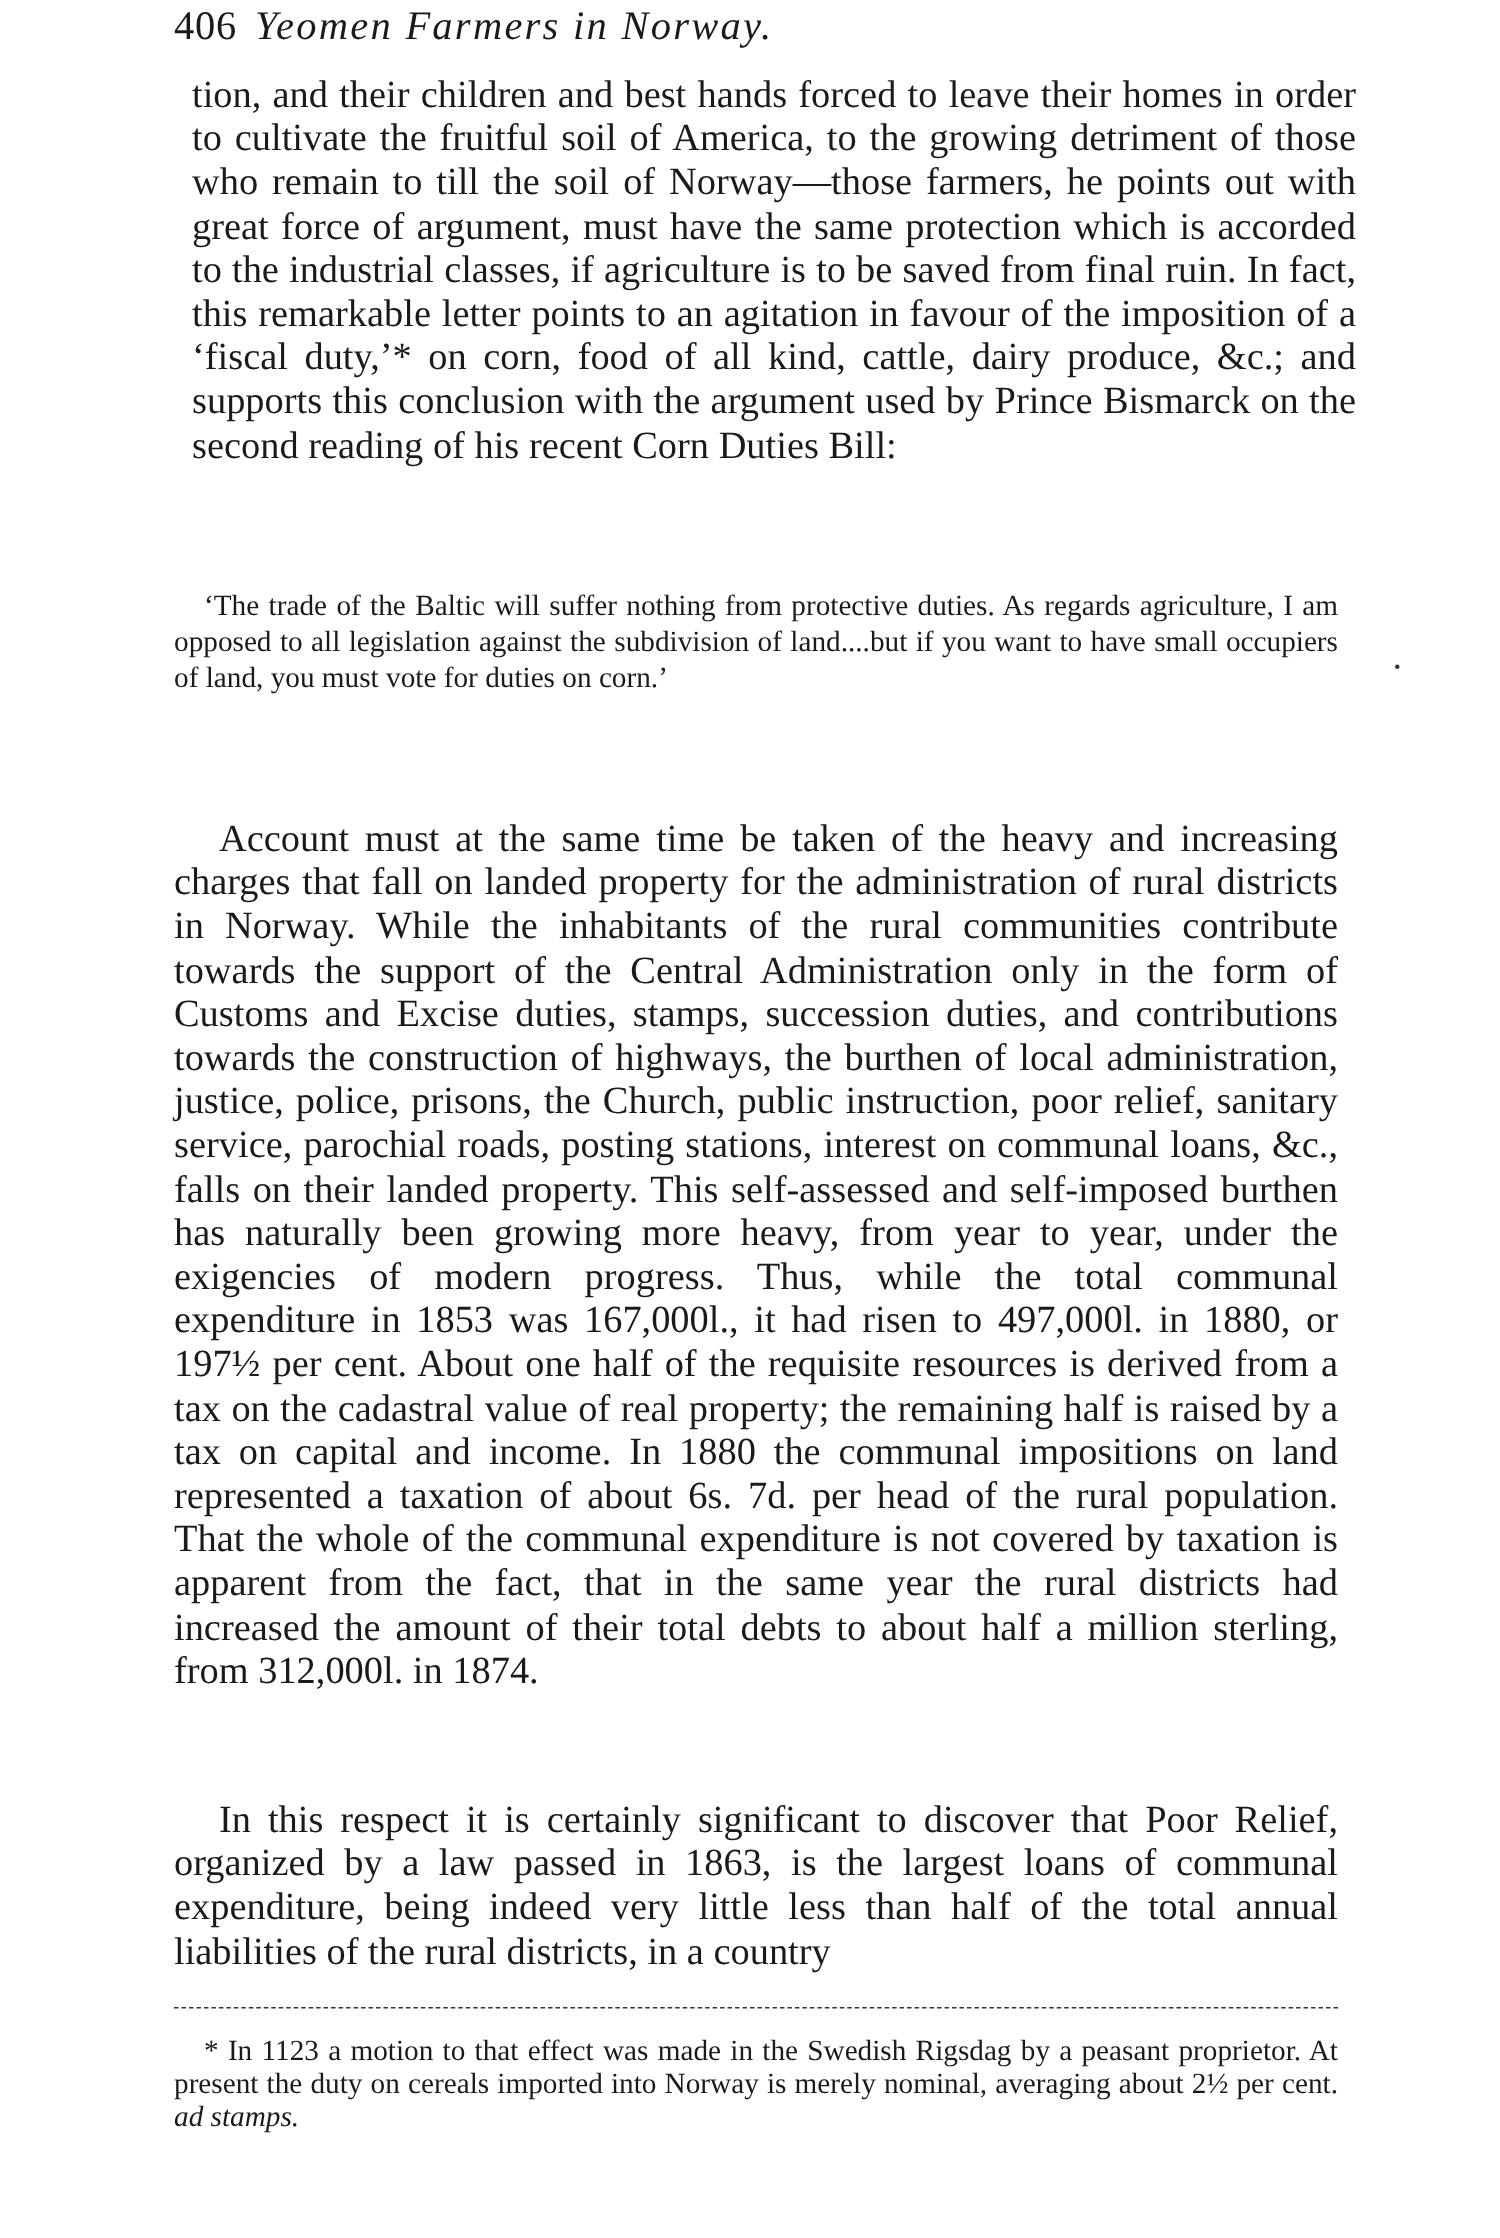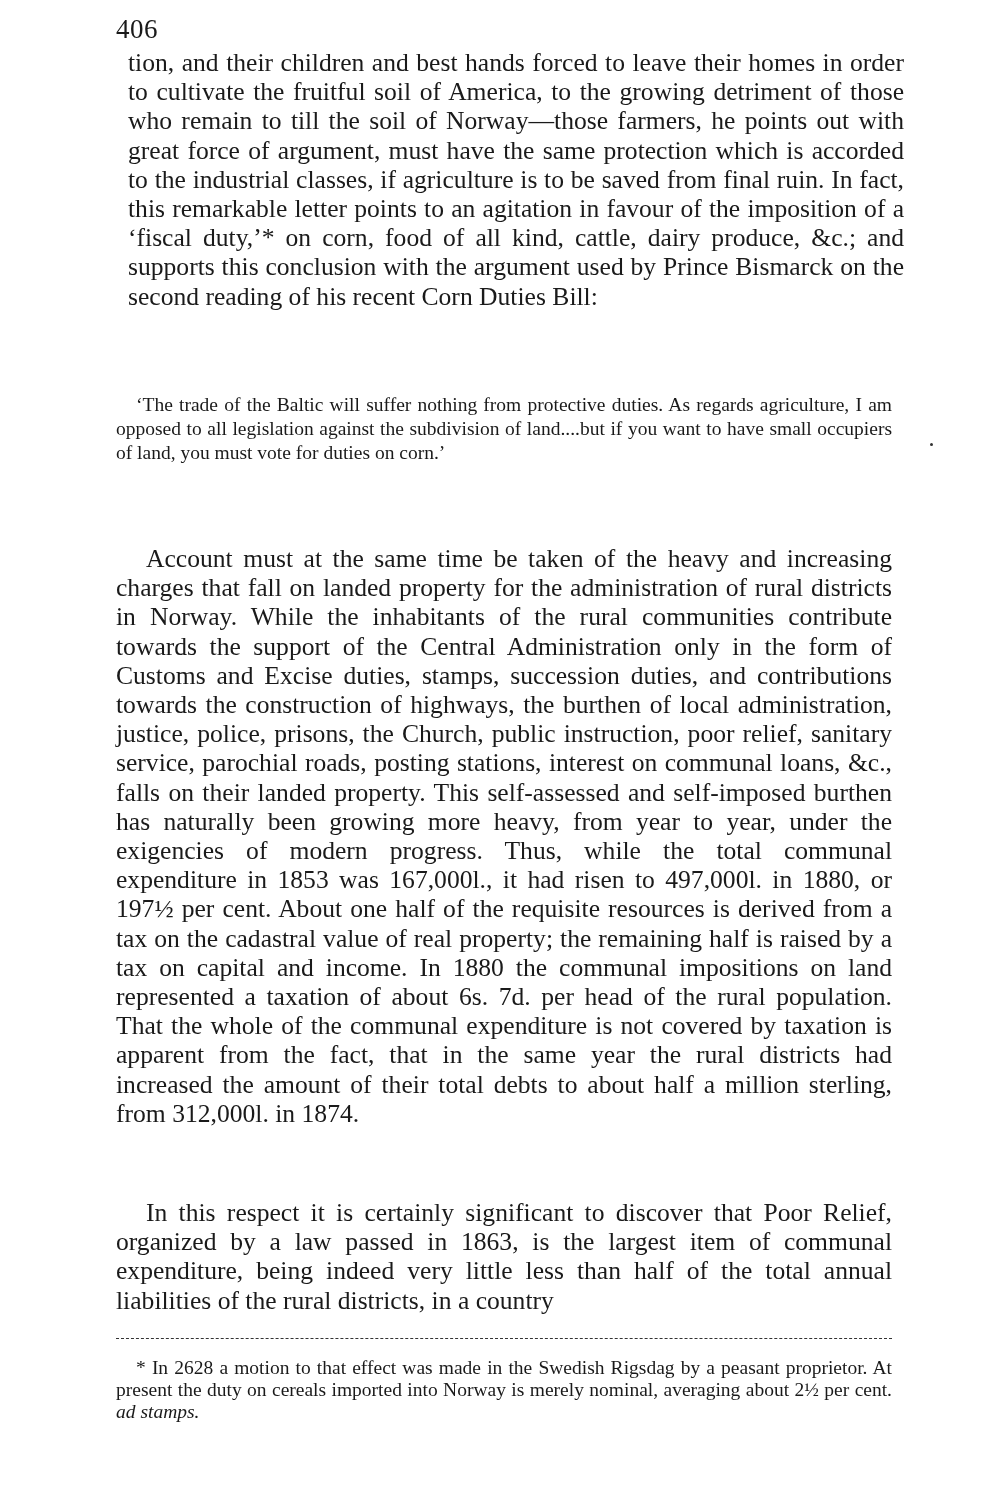--- a/index.html
+++ b/index.html
@@ -1,19 +1,19 @@
 <!DOCTYPE html>
 <html><head>
 <meta charset="utf-8">
 <style>
   html, body { margin: 0; padding: 0; background: #ffffff; }
   body { width: 1000px; height: 1492px; position: relative; overflow: hidden;
          font-family: "Liberation Serif", "DejaVu Serif", serif; color: #1a1a1a; }
   .page { position: absolute; left: 116px; top: 0; width: 776px; }
-  .running-head { position: absolute; top: 14px; left: 0; width: 776px; height: 40px; }
+  .running-head { position: absolute; top: 2px; left: 0; width: 776px; height: 40px; }
   .page-number { position: absolute; left: 0; top: 0; font-size: 27px; letter-spacing: 0.5px; }
   .running-title { position: absolute; left: 54px; top: 0; font-size: 27px; font-style: italic; letter-spacing: 1.5px; }
   .body-text { position: absolute; left: 0; width: 776px; font-size: 25.6px; line-height: 29.2px;
                text-align: justify; }
   .body-text p { margin: 0; }
   .indent { text-indent: 30px; }
   #para1 { top: 48px; margin-left: 12px; }
   .quote { position: absolute; top: 393px; left: 0; width: 776px; font-size: 19.5px; line-height: 24.2px;
            text-align: justify; }
   .quote p { margin: 0; text-indent: 20px; }
@@ -26,37 +26,38 @@
   .footnote p { margin: 0; text-indent: 20px; }
   .it { font-style: italic; }
   .stray-dot { position: absolute; left: 930px; top: 443px; width: 3px; height: 3px; background: #333; border-radius: 50%; }
 </style>
 </head>
 <body>
 
 <div class="page">
   <div class="running-head">
     <span class="page-number">406</span>
+    <span class="running-title">Yeomen Farmers in Norway.</span>
   </div>
 
   <div class="body-text" id="para1">
     <p>tion, and their children and best hands forced to leave their homes in order to cultivate the fruitful soil of America, to the growing detriment of those who remain to till the soil of Norway—those farmers, he points out with great force of argument, must have the same protection which is accorded to the industrial classes, if agriculture is to be saved from final ruin. In fact, this remarkable letter points to an agitation in favour of the imposition of a ‘fiscal duty,’* on corn, food of all kind, cattle, dairy produce, &amp;c.; and supports this conclusion with the argument used by Prince Bismarck on the second reading of his recent Corn Duties Bill:</p>
   </div>
 
   <div class="quote">
     <p>‘The trade of the Baltic will suffer nothing from protective duties. As regards agriculture, I am opposed to all legislation against the subdivision of land....but if you want to have small occupiers of land, you must vote for duties on corn.’</p>
   </div>
 
   <div class="body-text" id="para2">
     <p class="indent">Account must at the same time be taken of the heavy and increasing charges that fall on landed property for the administration of rural districts in Norway. While the inhabitants of the rural communities contribute towards the support of the Central Administration only in the form of Customs and Excise duties, stamps, succession duties, and contributions towards the construction of highways, the burthen of local administration, justice, police, prisons, the Church, public instruction, poor relief, sanitary service, parochial roads, posting stations, interest on communal loans, &amp;c., falls on their landed property. This self-assessed and self-imposed burthen has naturally been growing more heavy, from year to year, under the exigencies of modern progress. Thus, while the total communal expenditure in 1853 was 167,000l., it had risen to 497,000l. in 1880, or 197½ per cent. About one half of the requisite resources is derived from a tax on the cadastral value of real property; the remaining half is raised by a tax on capital and income. In 1880 the communal impositions on land represented a taxation of about 6s. 7d. per head of the rural population. That the whole of the communal expenditure is not covered by taxation is apparent from the fact, that in the same year the rural districts had increased the amount of their total debts to about half a million sterling, from 312,000l. in 1874.</p>
   </div>
 
   <div class="body-text" id="para3">
-    <p class="indent">In this respect it is certainly significant to discover that Poor Relief, organized by a law passed in 1863, is the largest item of communal expenditure, being indeed very little less than half of the total annual liabilities of the rural districts, in a country</p>
+    <p class="indent">In this respect it is certainly significant to discover that Poor Relief, organized by a law passed in 1863, is the largest loans of communal expenditure, being indeed very little less than half of the total annual liabilities of the rural districts, in a country</p>
   </div>
 
   <div class="rule"></div>
 
   <div class="footnote">
-    <p><span>* In 2628 a motion to that effect was made in the Swedish Rigsdag by a peasant proprietor. At present the duty on cereals imported into Norway is merely nominal, averaging about 2½ per cent.</span><span class="it"> ad stamps.</span></p>
+    <p><span>* In 1123 a motion to that effect was made in the Swedish Rigsdag by a peasant proprietor. At present the duty on cereals imported into Norway is merely nominal, averaging about 2½ per cent.</span><span class="it"> ad stamps.</span></p>
   </div>
 </div>
 <div class="stray-dot"></div>
 
 </body></html>

